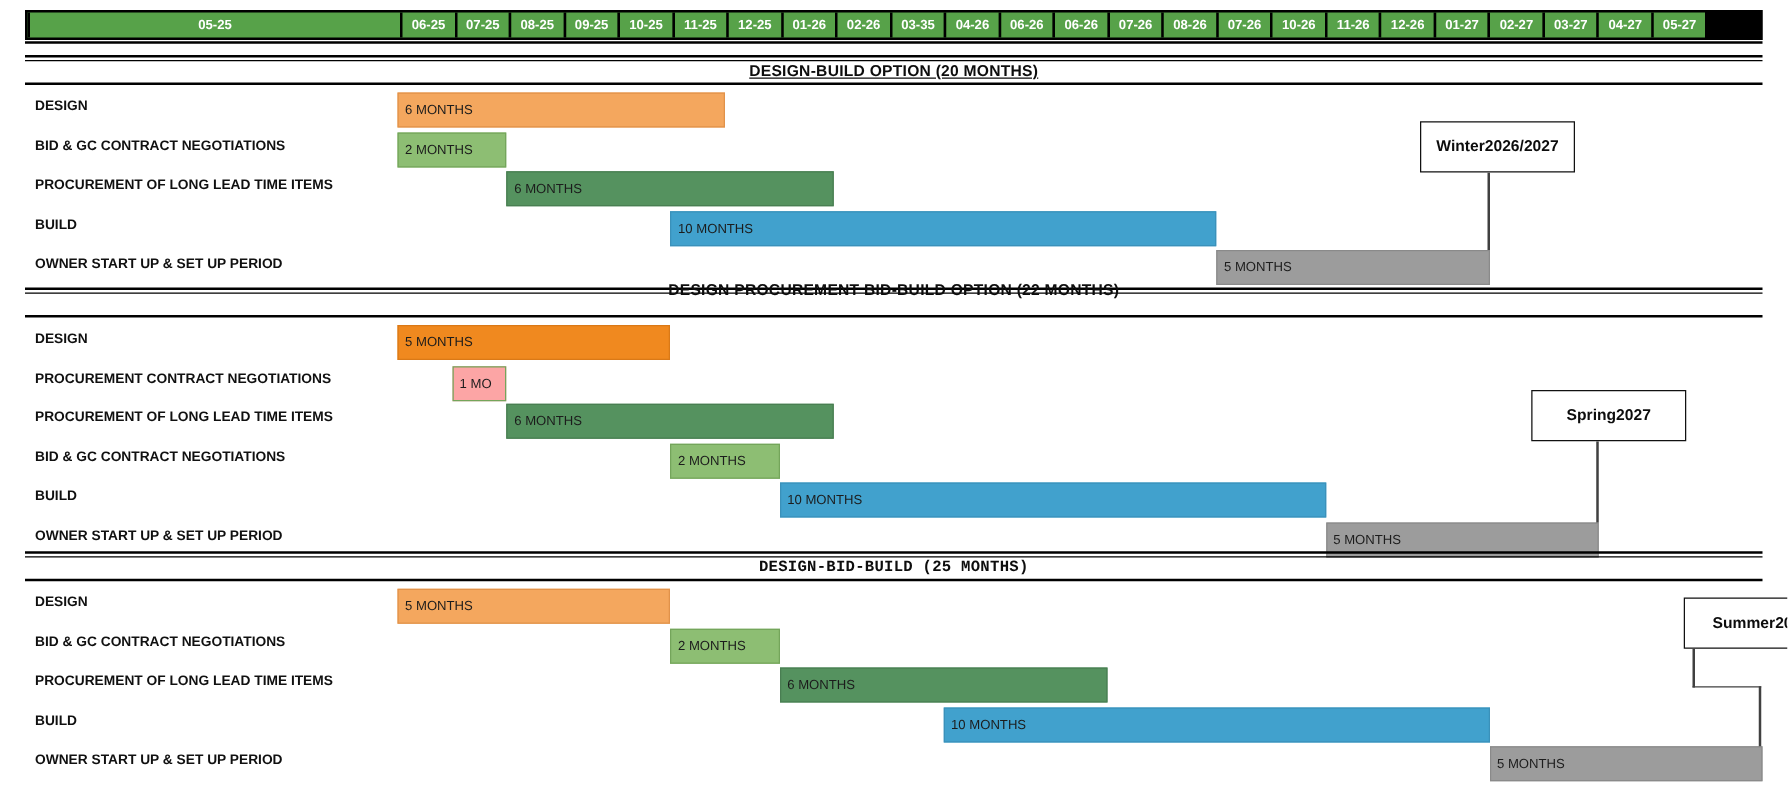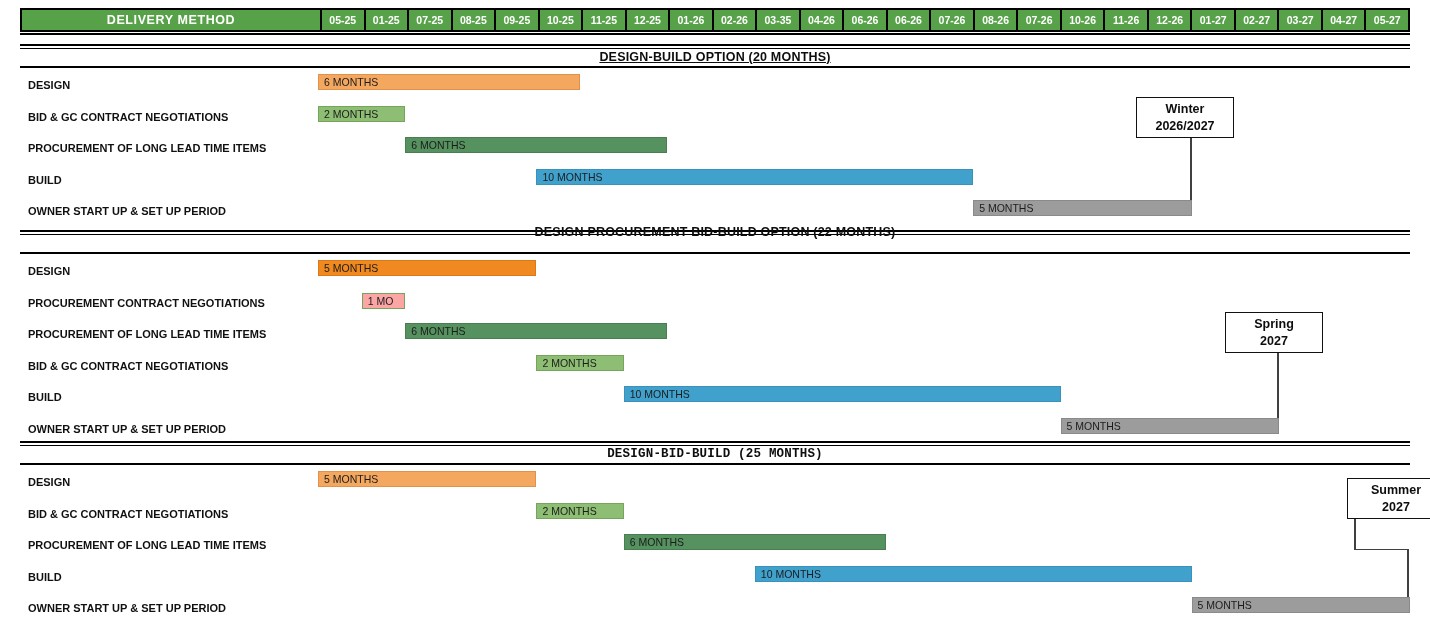--- a/index.html
+++ b/index.html
@@ -45,49 +45,48 @@
     position:absolute;
     font-weight:bold;
     font-size:11px;
     color:#101010;
     line-height:23px;
     white-space:nowrap;
   }
   .gantt-bar{
     position:absolute;
     box-sizing:border-box;
-    height:16px;
+    height:28px;
     display:flex;align-items:center;
     font-size:10.5px;
     color:#1c1c1c;
     padding-left:5px;
     white-space:nowrap;
     overflow:hidden;
   }
   .callout-box{
     position:absolute;
     box-sizing:border-box;
-    width:98px;height:41px;
+    width:124px;height:41px;
     background:#fff;
     border:1.5px solid #111;
-    display:flex;flex-direction:column;align-items:center;justify-content:center;
+    display:flex;flex-direction:row;align-items:center;justify-content:center;
     font-weight:bold;font-size:12.5px;color:#0d0d0d;line-height:1.3;
     z-index:5;
     text-align:center;
   }
   .cline{position:absolute;background:#404040;z-index:4;}
 </style>
 </head>
 <body>
 
 <div id="canvas">
   <div id="header-row" style="left: 20px; top: 8px; width: 1390px; height: 24px; grid-template-columns: 298px repeat(25, 1fr);">
-      <div class="hcell first">DELIVERY METHOD</div>
       <div class="hcell">05-25</div>
-      <div class="hcell">01-25</div>
+      <div class="hcell">06-25</div>
       <div class="hcell">07-25</div>
       <div class="hcell">08-25</div>
       <div class="hcell">09-25</div>
       <div class="hcell">10-25</div>
       <div class="hcell">11-25</div>
       <div class="hcell">12-25</div>
       <div class="hcell">01-26</div>
       <div class="hcell">02-26</div>
       <div class="hcell">03-35</div>
       <div class="hcell">04-26</div>

